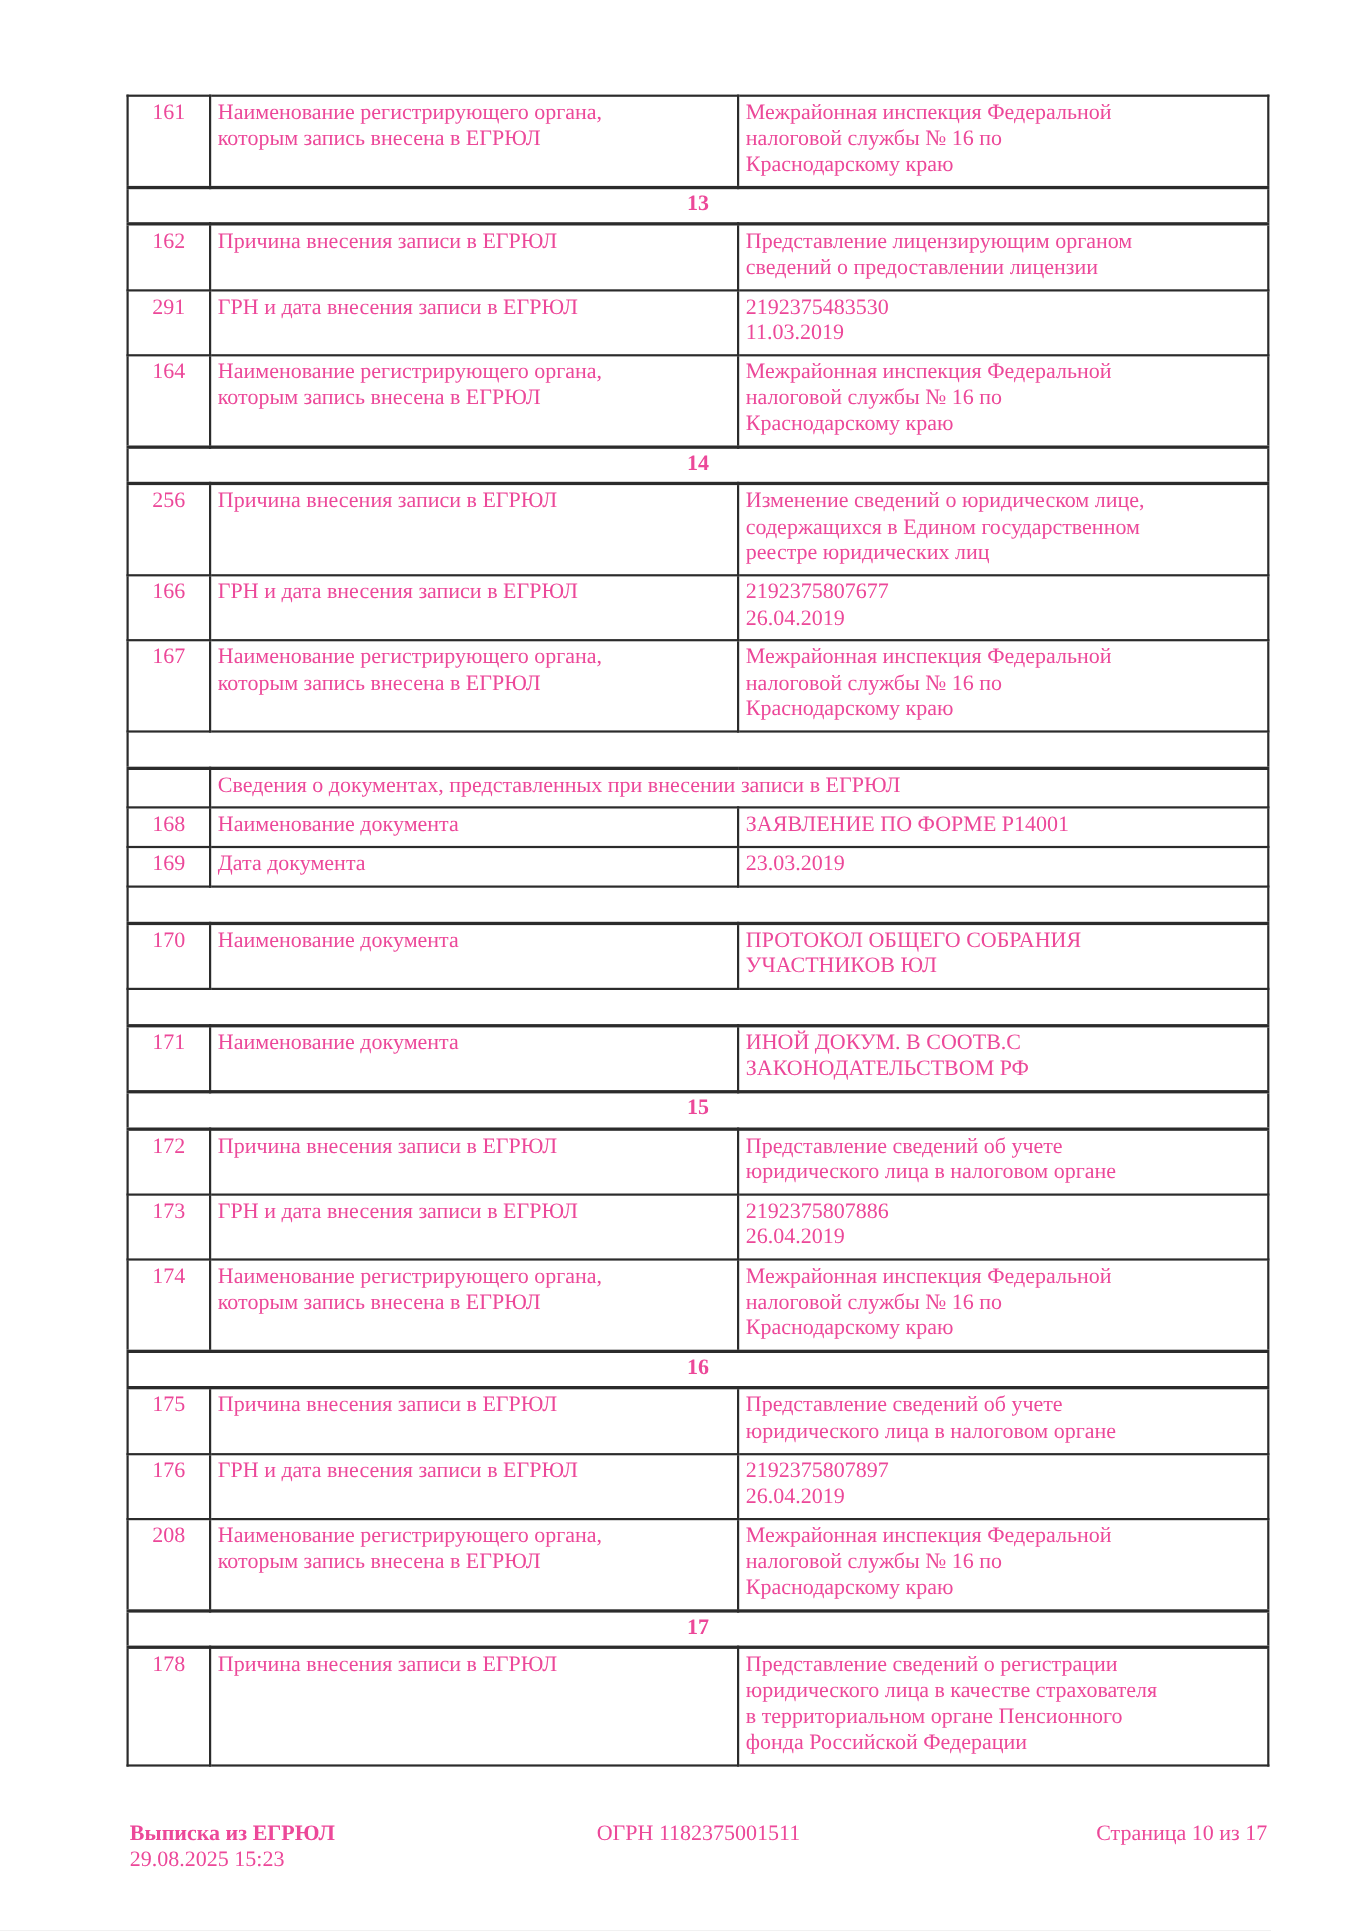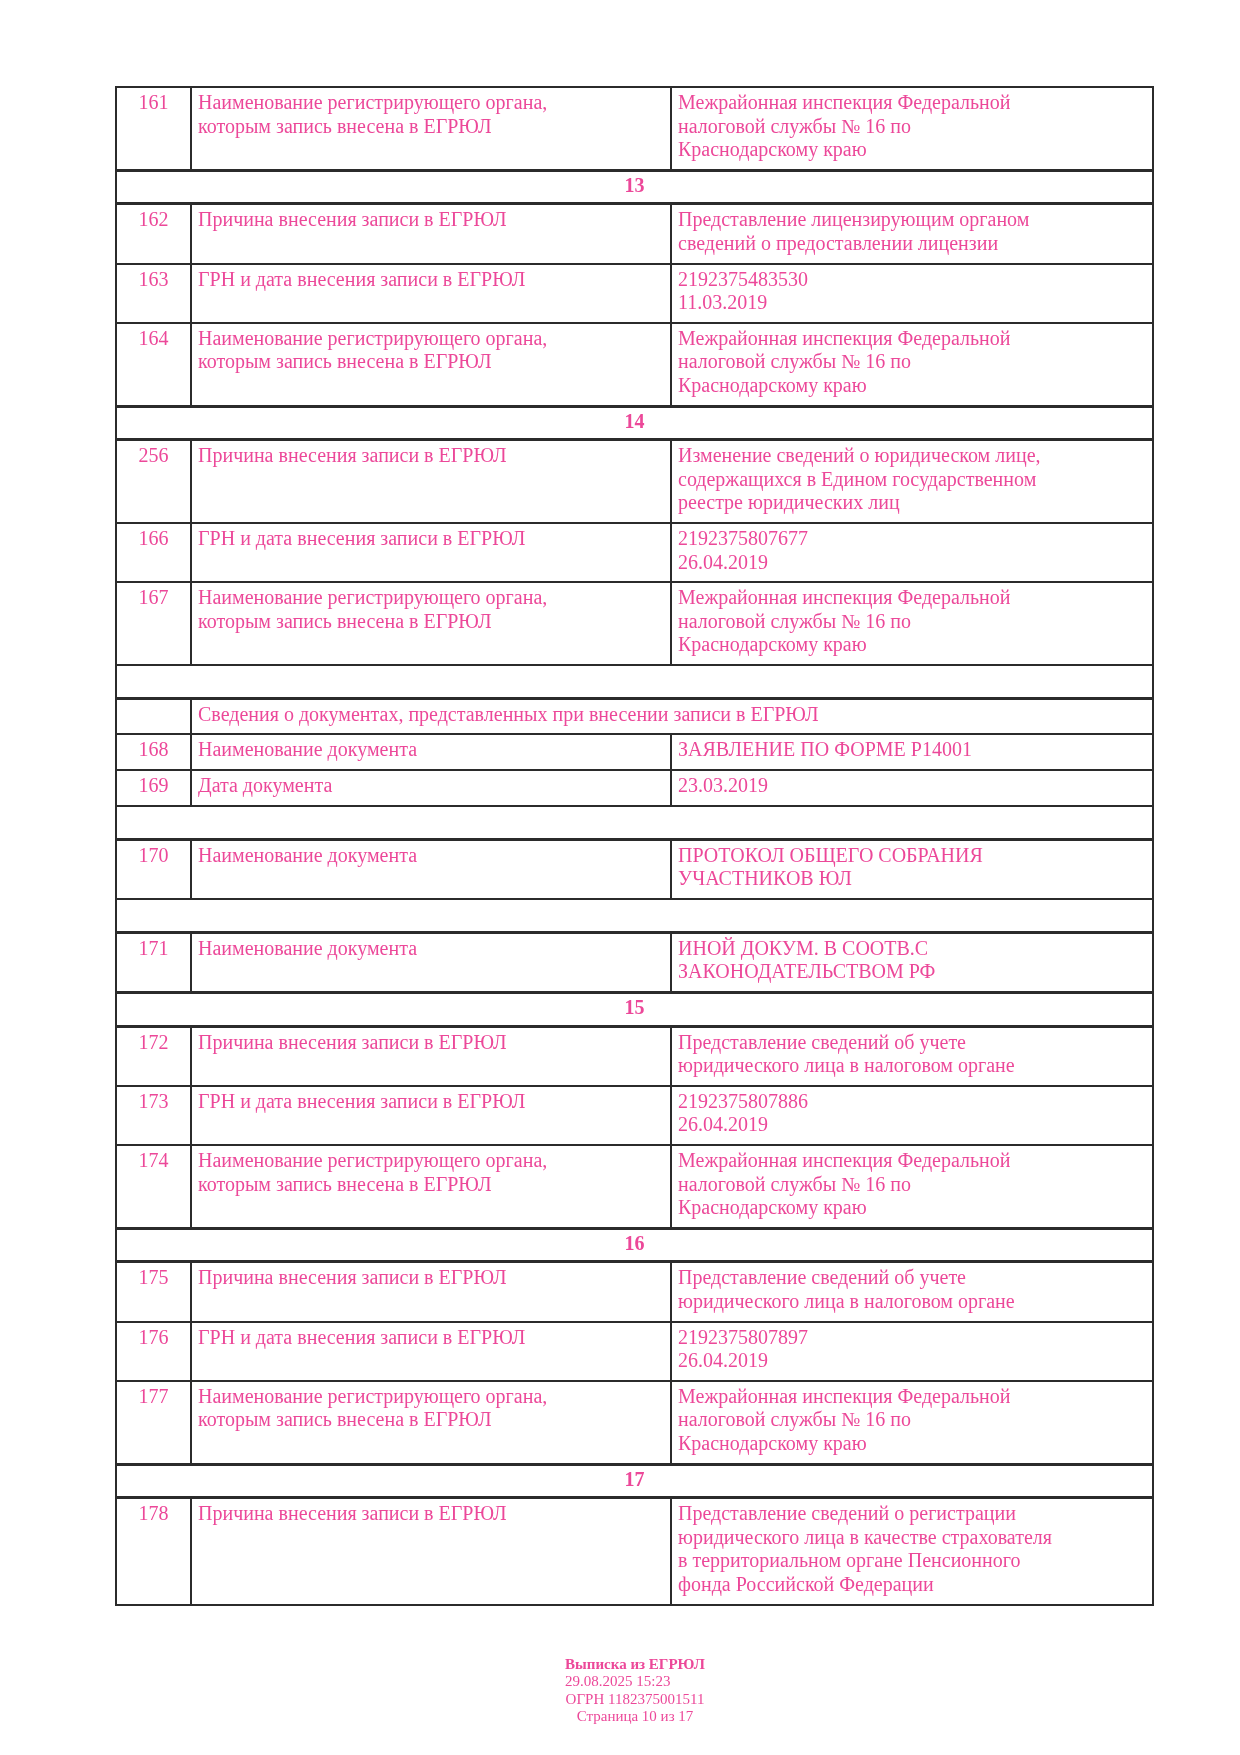--- a/index.html
+++ b/index.html
@@ -48,24 +48,23 @@
     padding: 0;
     border-bottom-width: 3px;
   }
   tr.r-subheader td { border-top-width: 3px; border-radius: 10px; }
   .footer {
     position: absolute;
     left: 118px;
     top: 1656px;
     width: 1034px;
     display: flex;
-    align-items: center;
-    font-size: 15px;
+    align-items: flex-start;
+    font-size: 20px;
     line-height: 1.15;
-    flex-direction: column;
   }
   .f-col { flex: 1 1 0; }
   .f-center { text-align: center; }
   .f-right { text-align: right; }
   .f-title { font-weight: bold; }
 </style>
 </head>
 <body>
 
 <div class="page">
@@ -88,21 +87,21 @@
         <tr class="r-section">
           <td colspan="3">13</td>
         </tr>
         <tr class="r-entry">
           <td class="c-num">162</td>
           <td class="c-label">Причина внесения записи в ЕГРЮЛ</td>
           <td class="c-value">Представление лицензирующим органом
 сведений о предоставлении лицензии</td>
         </tr>
         <tr class="r-entry">
-          <td class="c-num">163</td>
+          <td class="c-num">291</td>
           <td class="c-label">ГРН и дата внесения записи в ЕГРЮЛ</td>
           <td class="c-value">2192375483530
 11.03.2019</td>
         </tr>
         <tr class="r-entry">
           <td class="c-num">164</td>
           <td class="c-label">Наименование регистрирующего органа,
 которым запись внесена в ЕГРЮЛ</td>
           <td class="c-value">Межрайонная инспекция Федеральной
 налоговой службы № 16 по
@@ -199,21 +198,21 @@
           <td class="c-value">Представление сведений об учете
 юридического лица в налоговом органе</td>
         </tr>
         <tr class="r-entry">
           <td class="c-num">176</td>
           <td class="c-label">ГРН и дата внесения записи в ЕГРЮЛ</td>
           <td class="c-value">2192375807897
 26.04.2019</td>
         </tr>
         <tr class="r-entry">
-          <td class="c-num">177</td>
+          <td class="c-num">208</td>
           <td class="c-label">Наименование регистрирующего органа,
 которым запись внесена в ЕГРЮЛ</td>
           <td class="c-value">Межрайонная инспекция Федеральной
 налоговой службы № 16 по
 Краснодарскому краю</td>
         </tr>
         <tr class="r-section">
           <td colspan="3">17</td>
         </tr>
         <tr class="r-entry">

